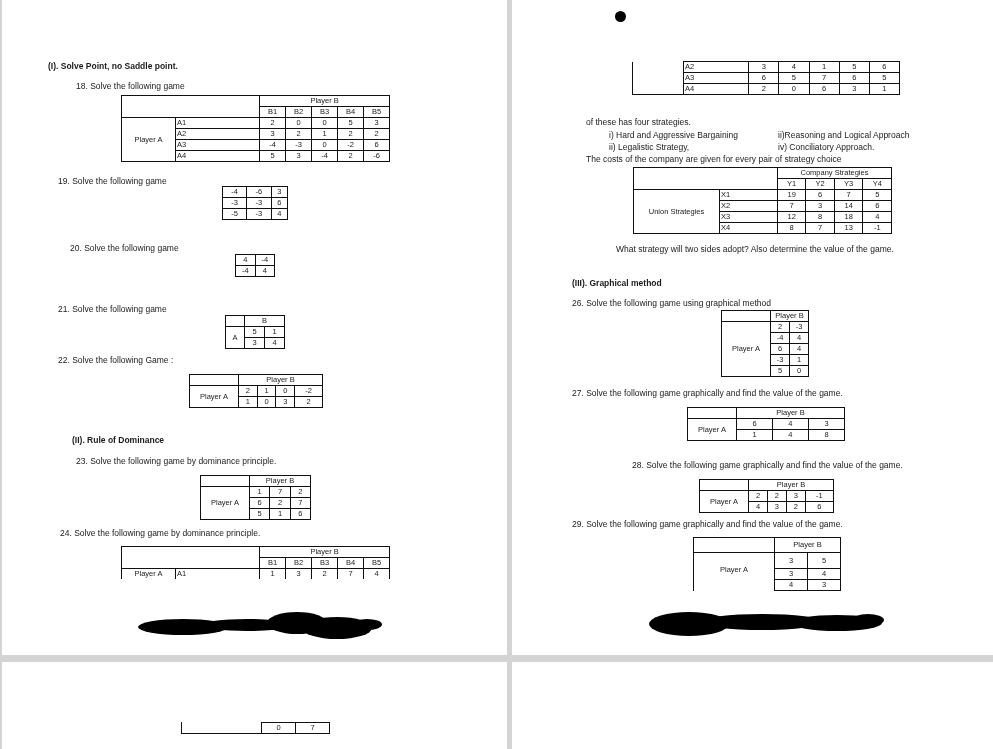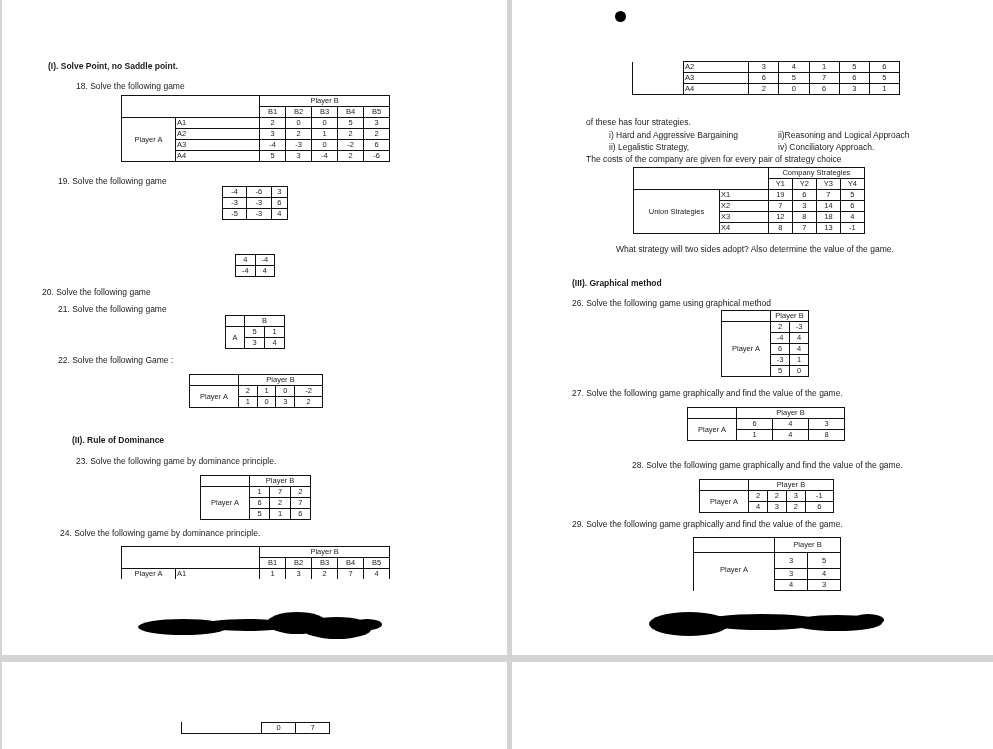--- a/index.html
+++ b/index.html
@@ -100,21 +100,21 @@
       <td>6</td>
     </tr>
     <tr>
       <td>-5</td>
       <td>-3</td>
       <td>4</td>
     </tr>
   </tbody>
     </table>
 
-  <div class="abs q" style="left:40px;top:243px;margin-top:44px;">20. Solve the following game</div>
+  <div class="abs q" style="left:68px;top:243px;">20. Solve the following game</div>
   <table class="m" style="left:233px;top:254px;width:40px;">
     <tbody>
         <tr>
       <td>4</td>
       <td>-4</td>
     </tr>
     <tr>
       <td>-4</td>
       <td>4</td>
     </tr>
@@ -259,21 +259,21 @@
   </tbody>
     </table>
 
   <div class="abs p" style="left:74px;top:116px;">of these has four strategies.</div>
   <div class="abs p" style="left:97px;top:129px;">i)   Hard and Aggressive Bargaining</div>
   <div class="abs p" style="left:266px;top:129px;">ii)Reasoning and Logical Approach</div>
   <div class="abs p" style="left:97px;top:141px;text-align:center;">ii)  Legalistic Strategy,</div>
   <div class="abs p" style="left:266px;top:141px;">iv) Conciliatory Approach.</div>
   <div class="abs p" style="left:74px;top:153px;">The costs of the company are given for every pair of strategy choice</div>
 
-  <table class="m" style="left:121px;top:167px;width:232px;">
+  <table class="m" style="left:121px;top:167px;width:259px;">
     <tbody>
         <tr>
       <td colspan="2" rowspan="2" style="width:120px;"></td>
       <td colspan="4">Company Strategies</td>
     </tr>
     <tr>
       <td>Y1</td>
       <td>Y2</td>
       <td>Y3</td>
       <td>Y4</td>

